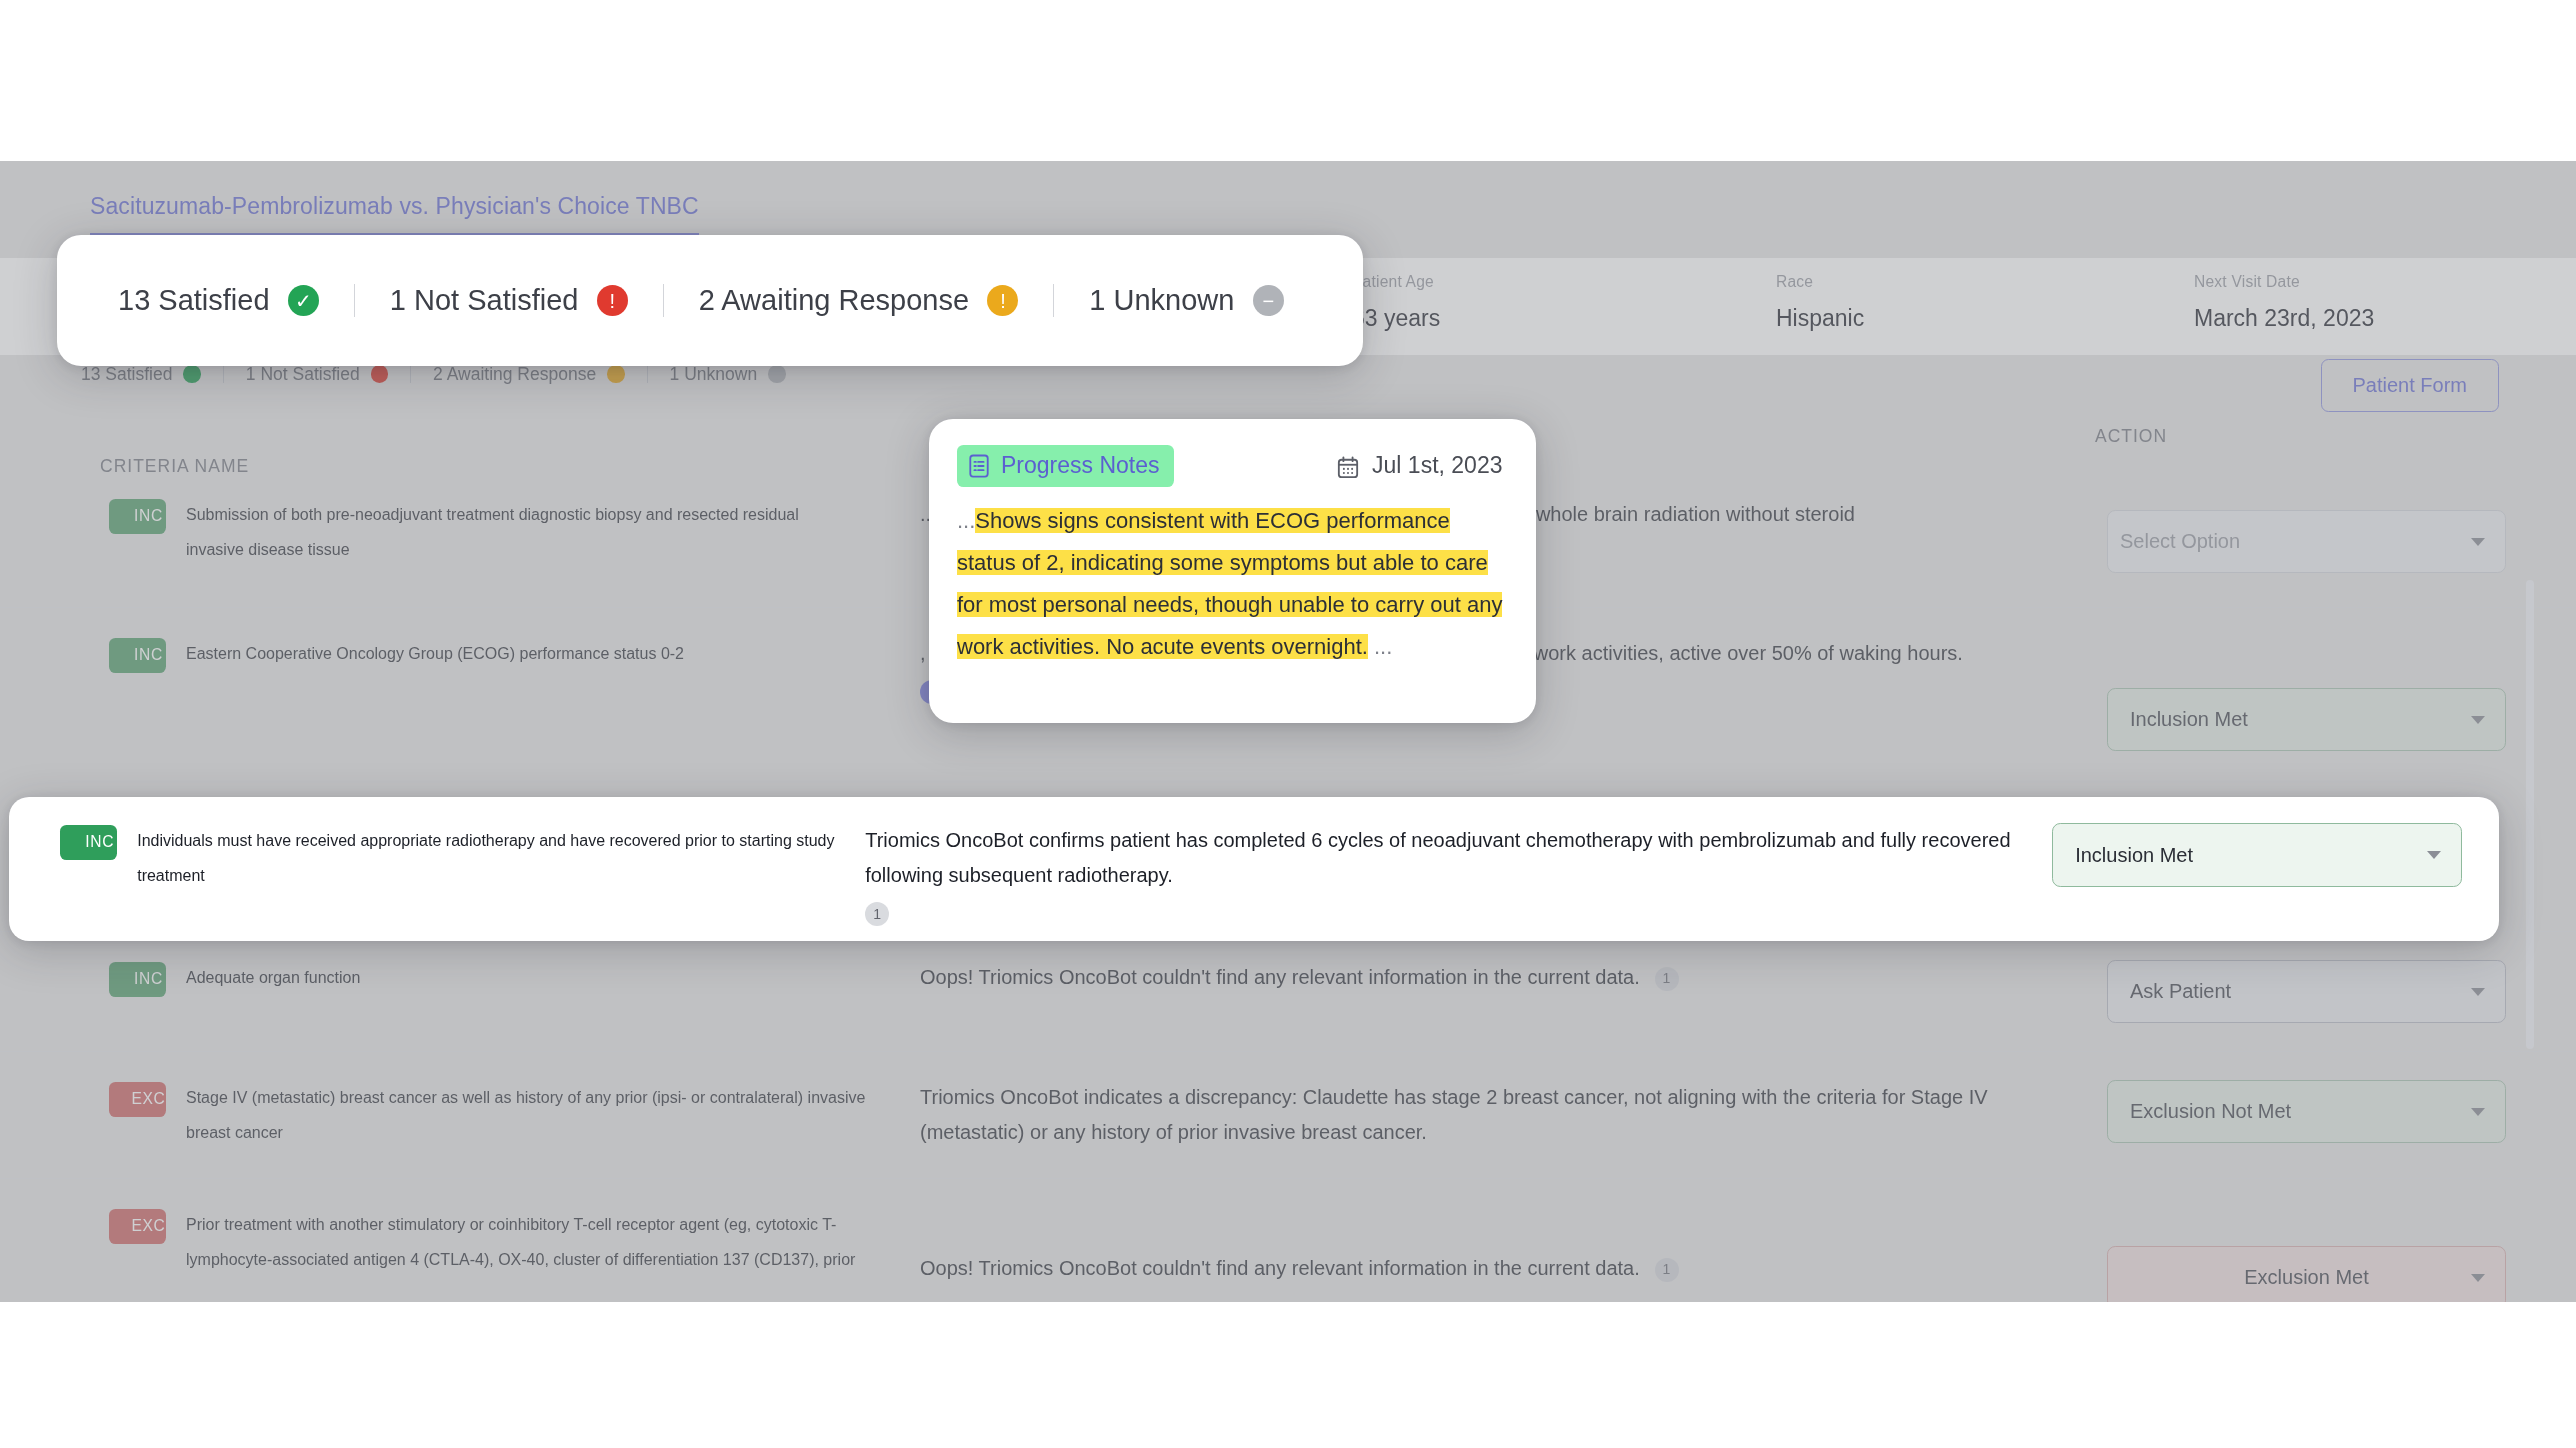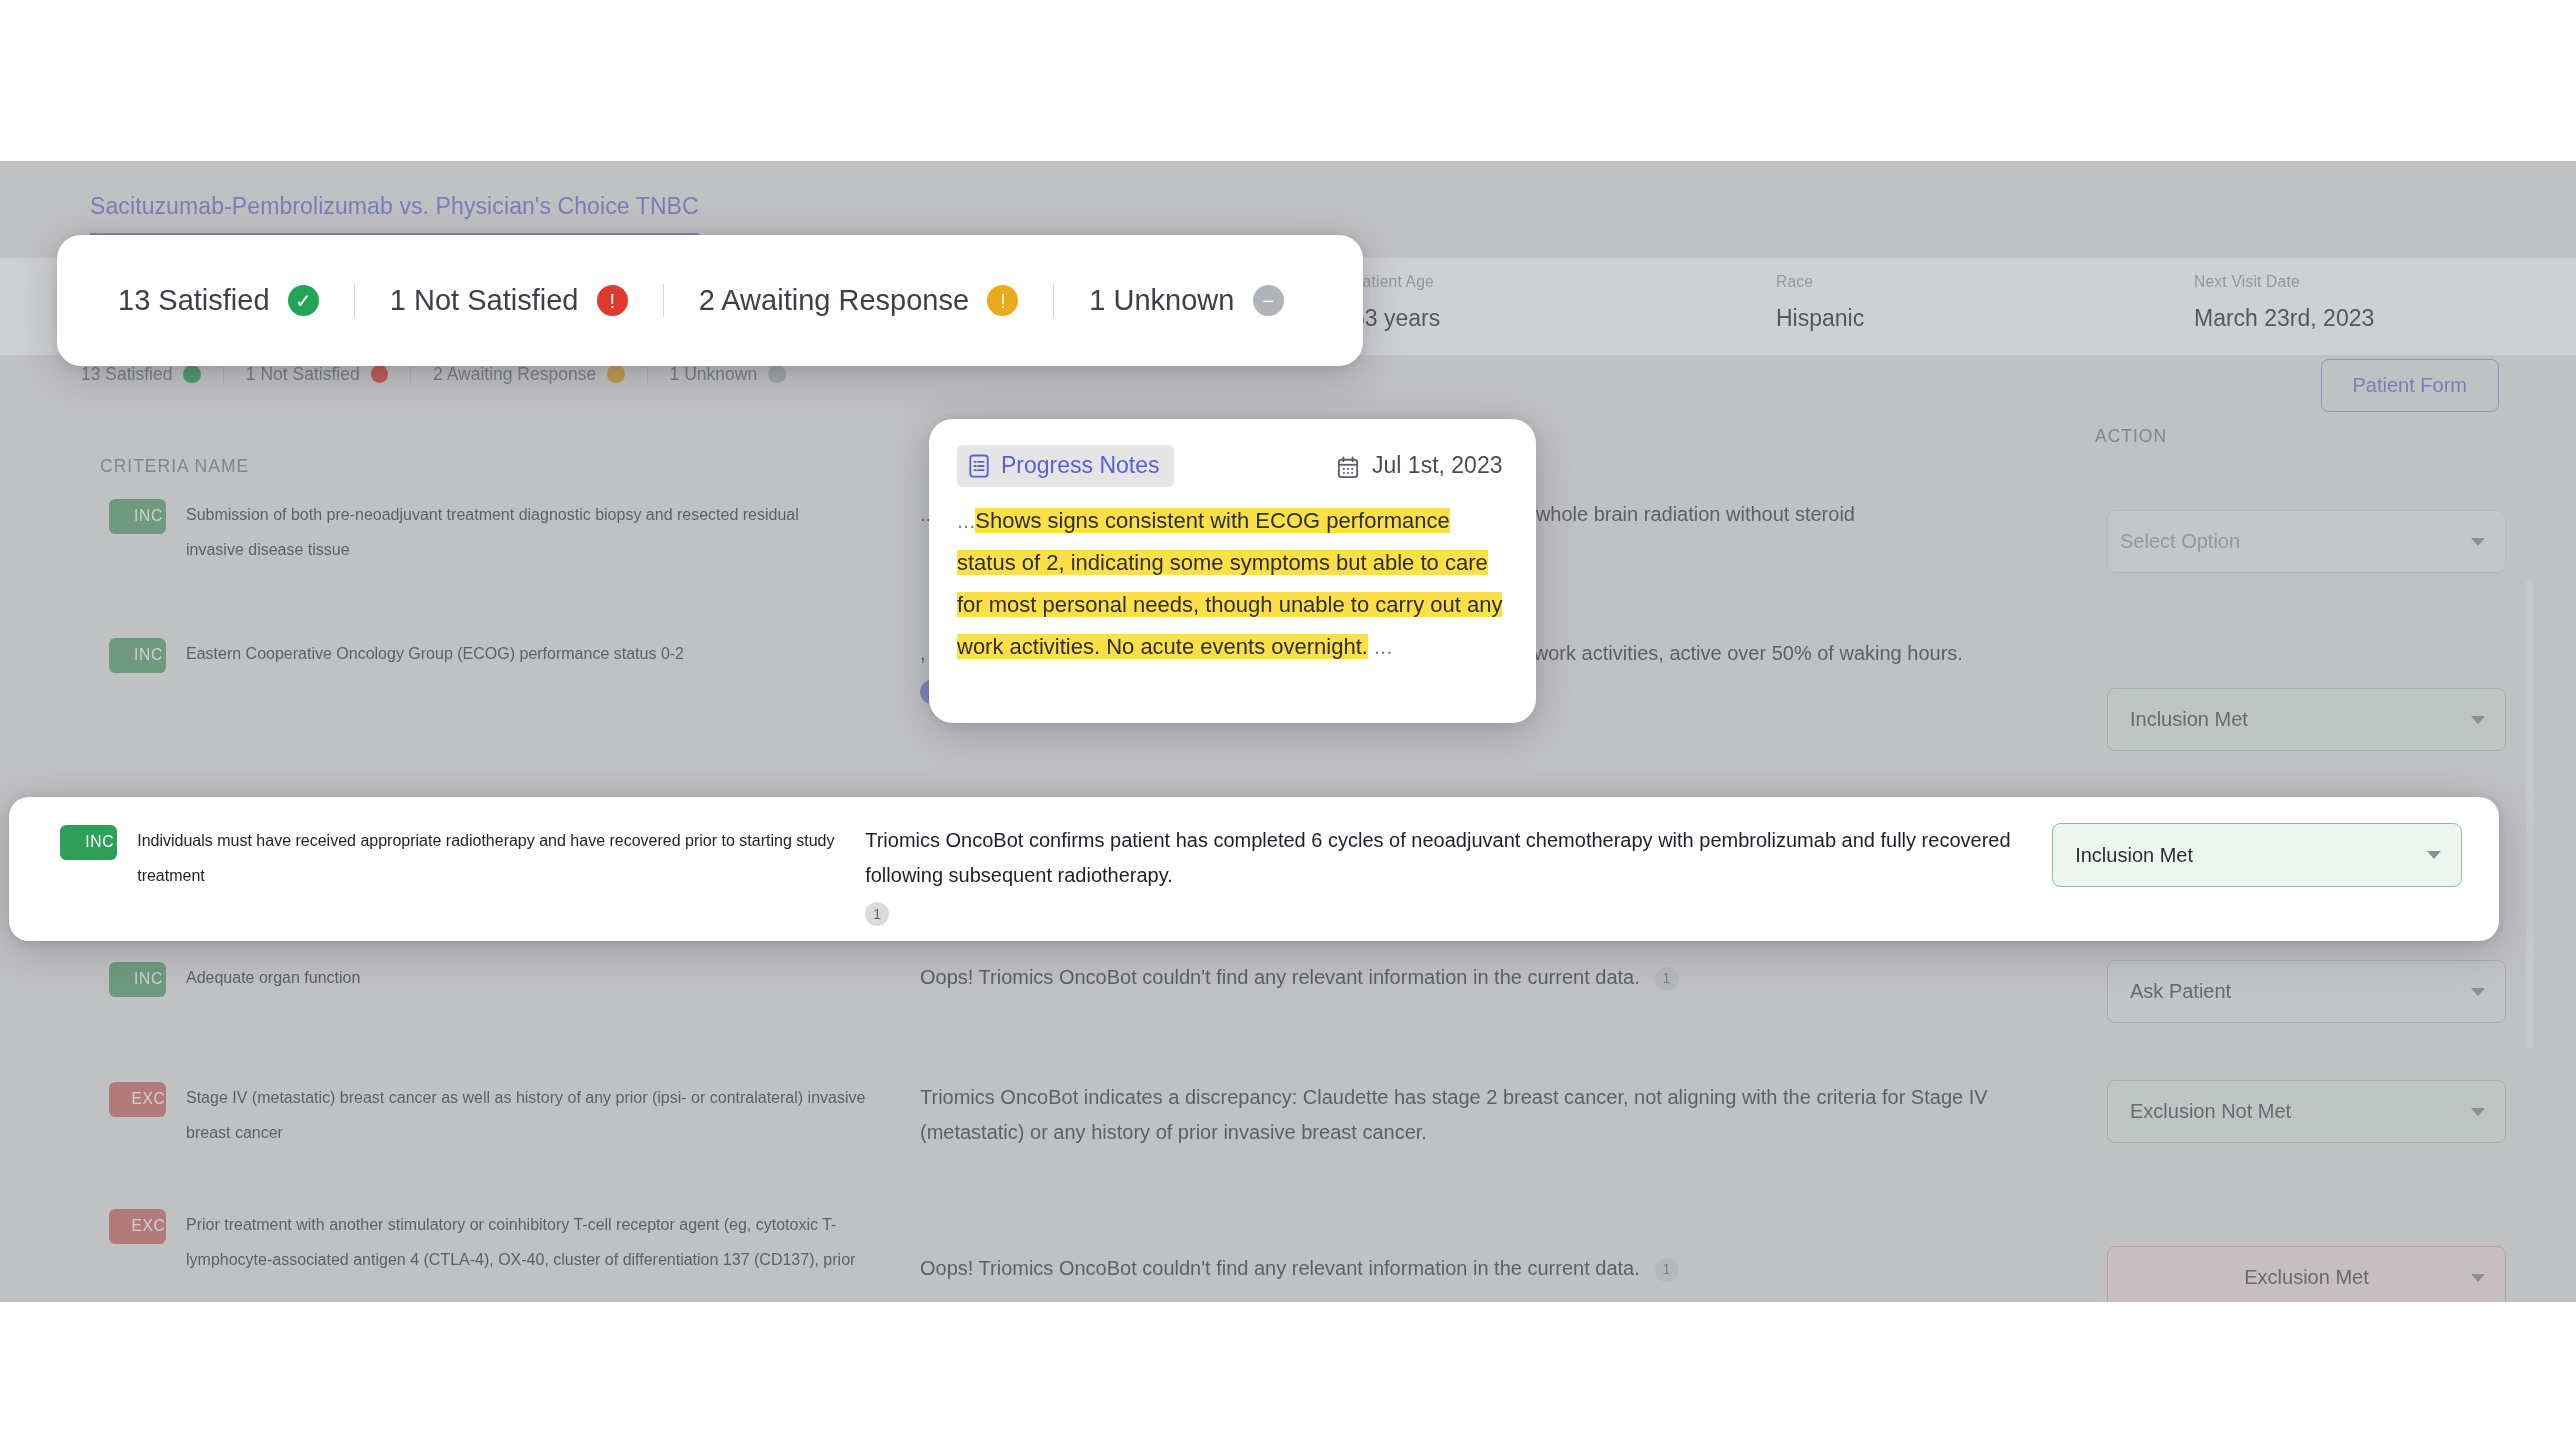--- a/index.html
+++ b/index.html
@@ -220,21 +220,21 @@
     left: 929px; top: 419px;
     width: 607px; height: 304px;
     padding: 26px 28px 0 28px;
   }
   .notes-head {
     display: flex; align-items: center; justify-content: space-between;
     margin-bottom: 13px;
   }
   .notes-tag {
     display: flex; align-items: center; gap: 11px;
-    background: #e5e5e5; border-radius: 6.4px;
+    background: #86efac; border-radius: 6.4px;
     padding: 7.4px 14.7px 7.4px 11px;
   }
   .notes-tag .label { color: #5b60d0; font-size: 23px; }
   .notes-date {
     display: flex; align-items: flex-end; gap: 13px;
     color: #4a4d55; font-size: 23px; padding-right: 5.5px;
   }
   .notes-body {
     font-size: 22px; line-height: 42px; color: #2c2f36;
   }

